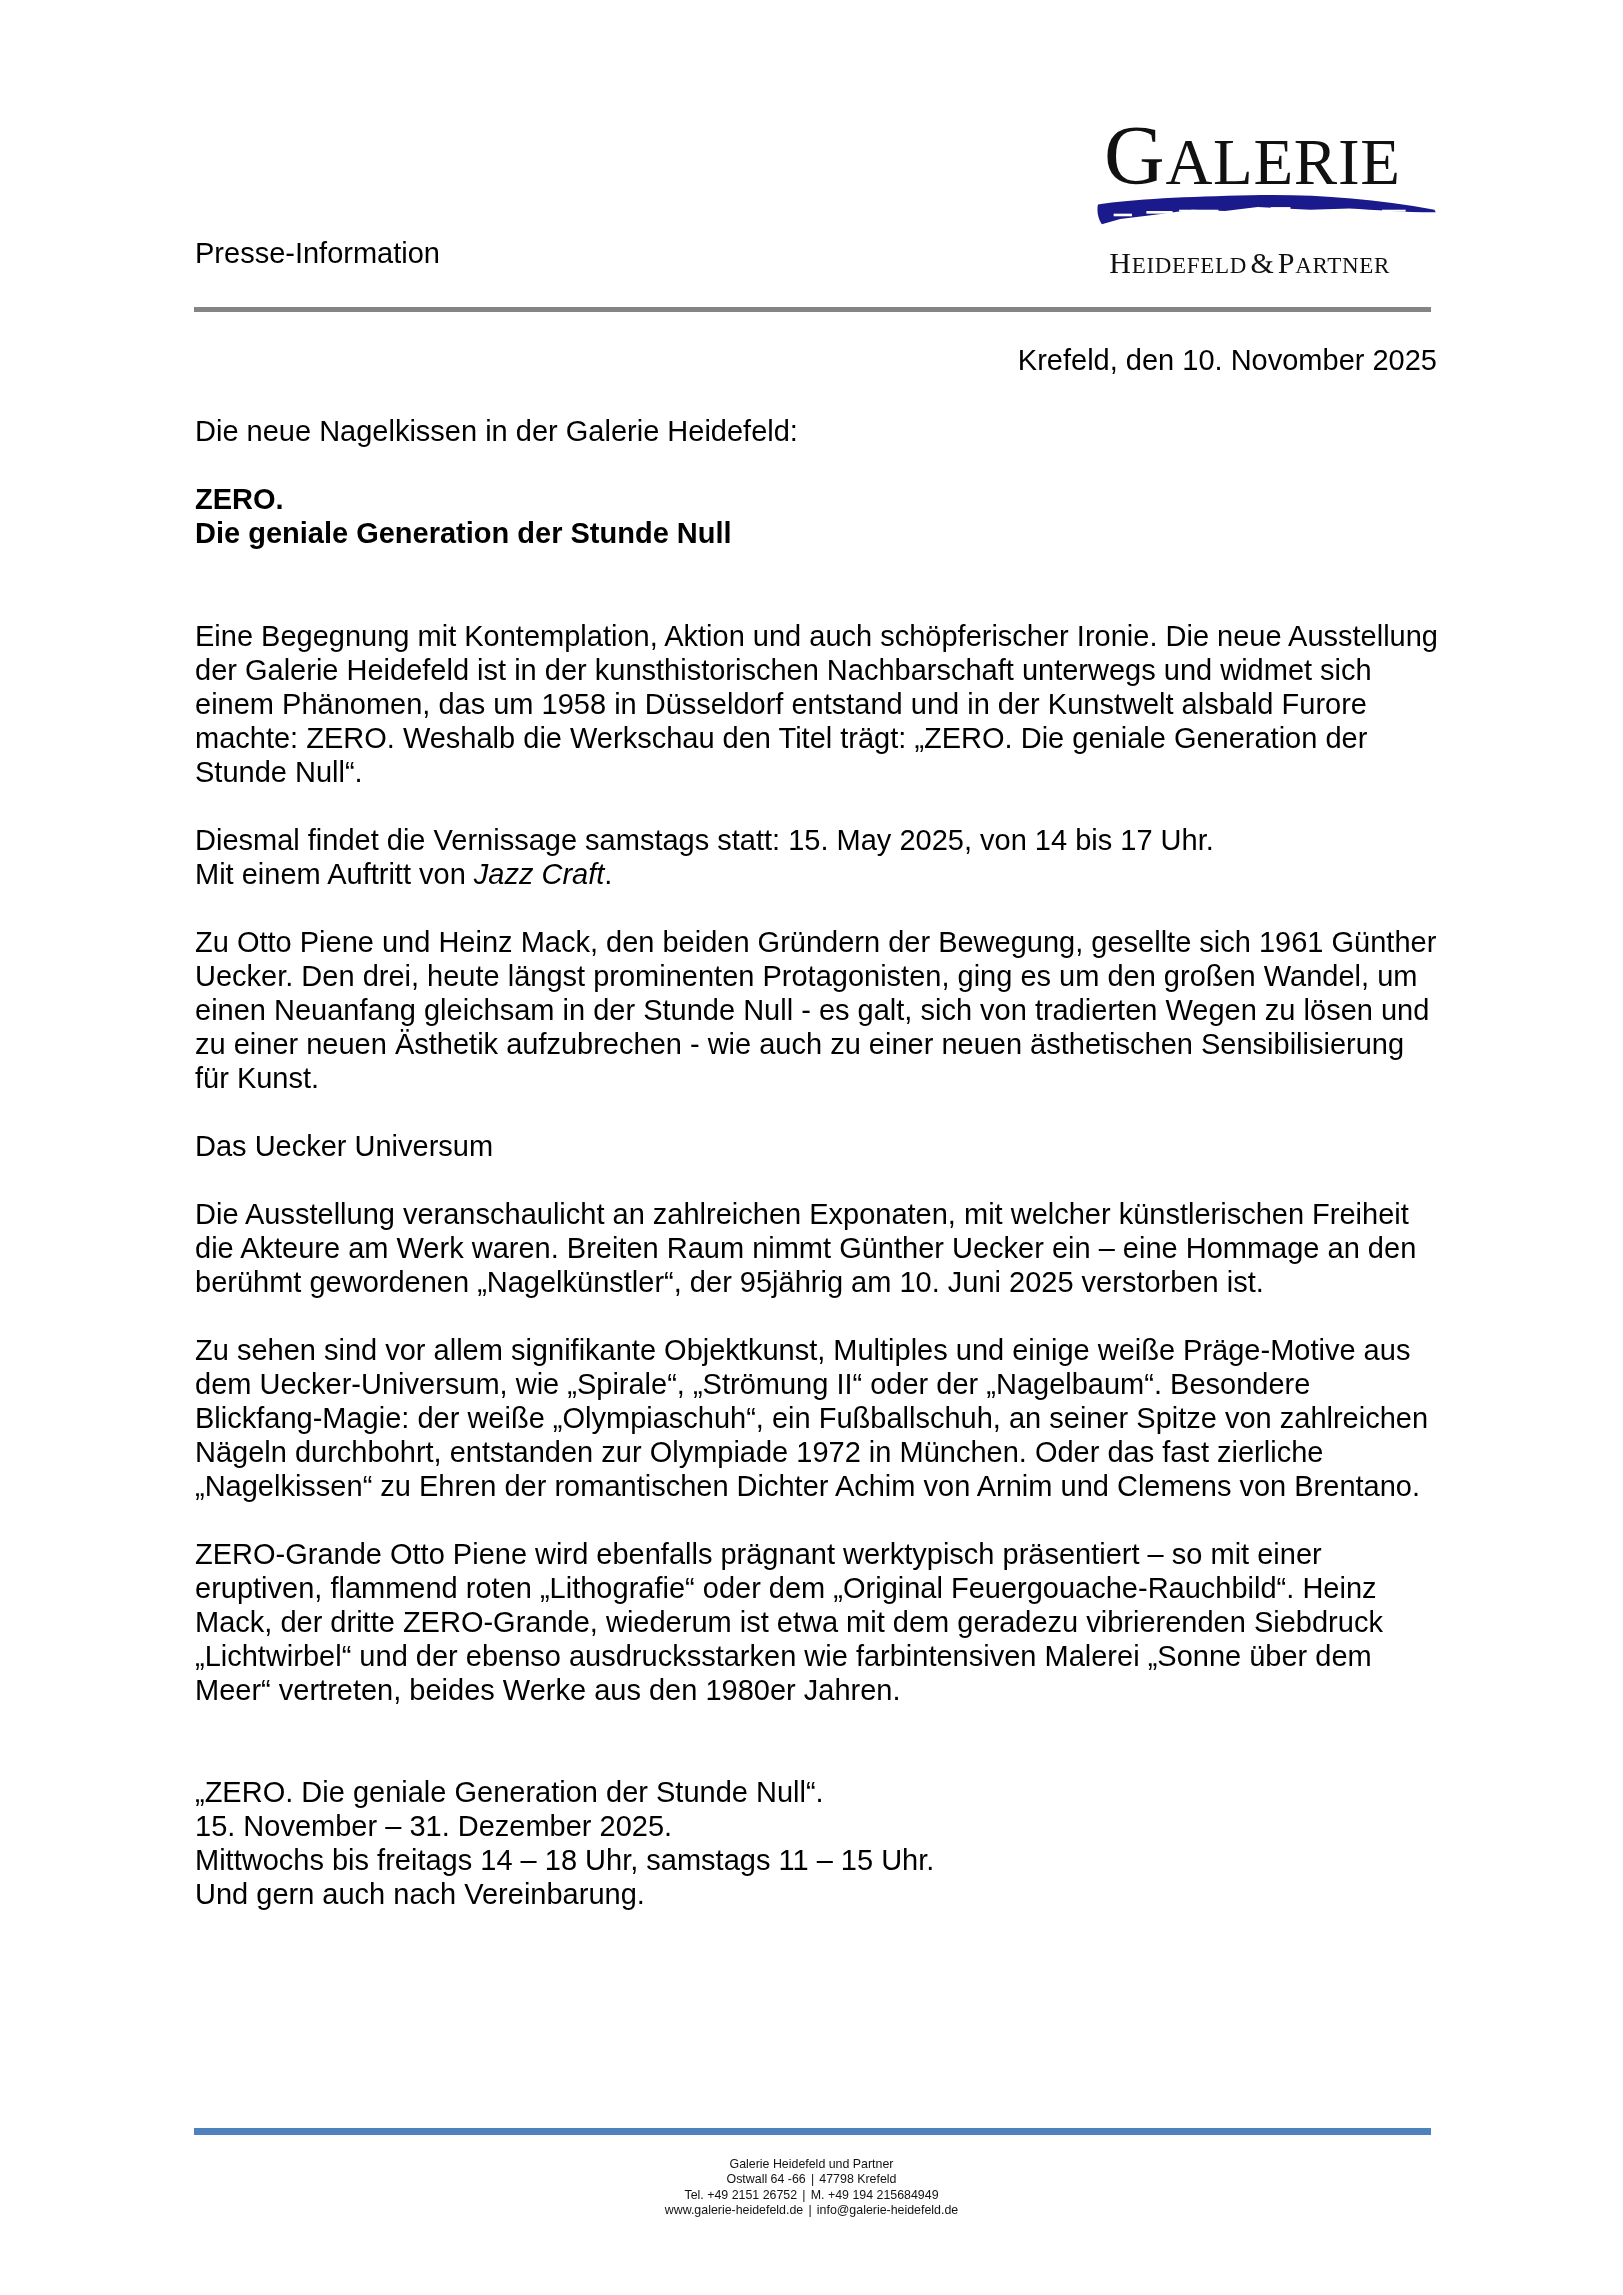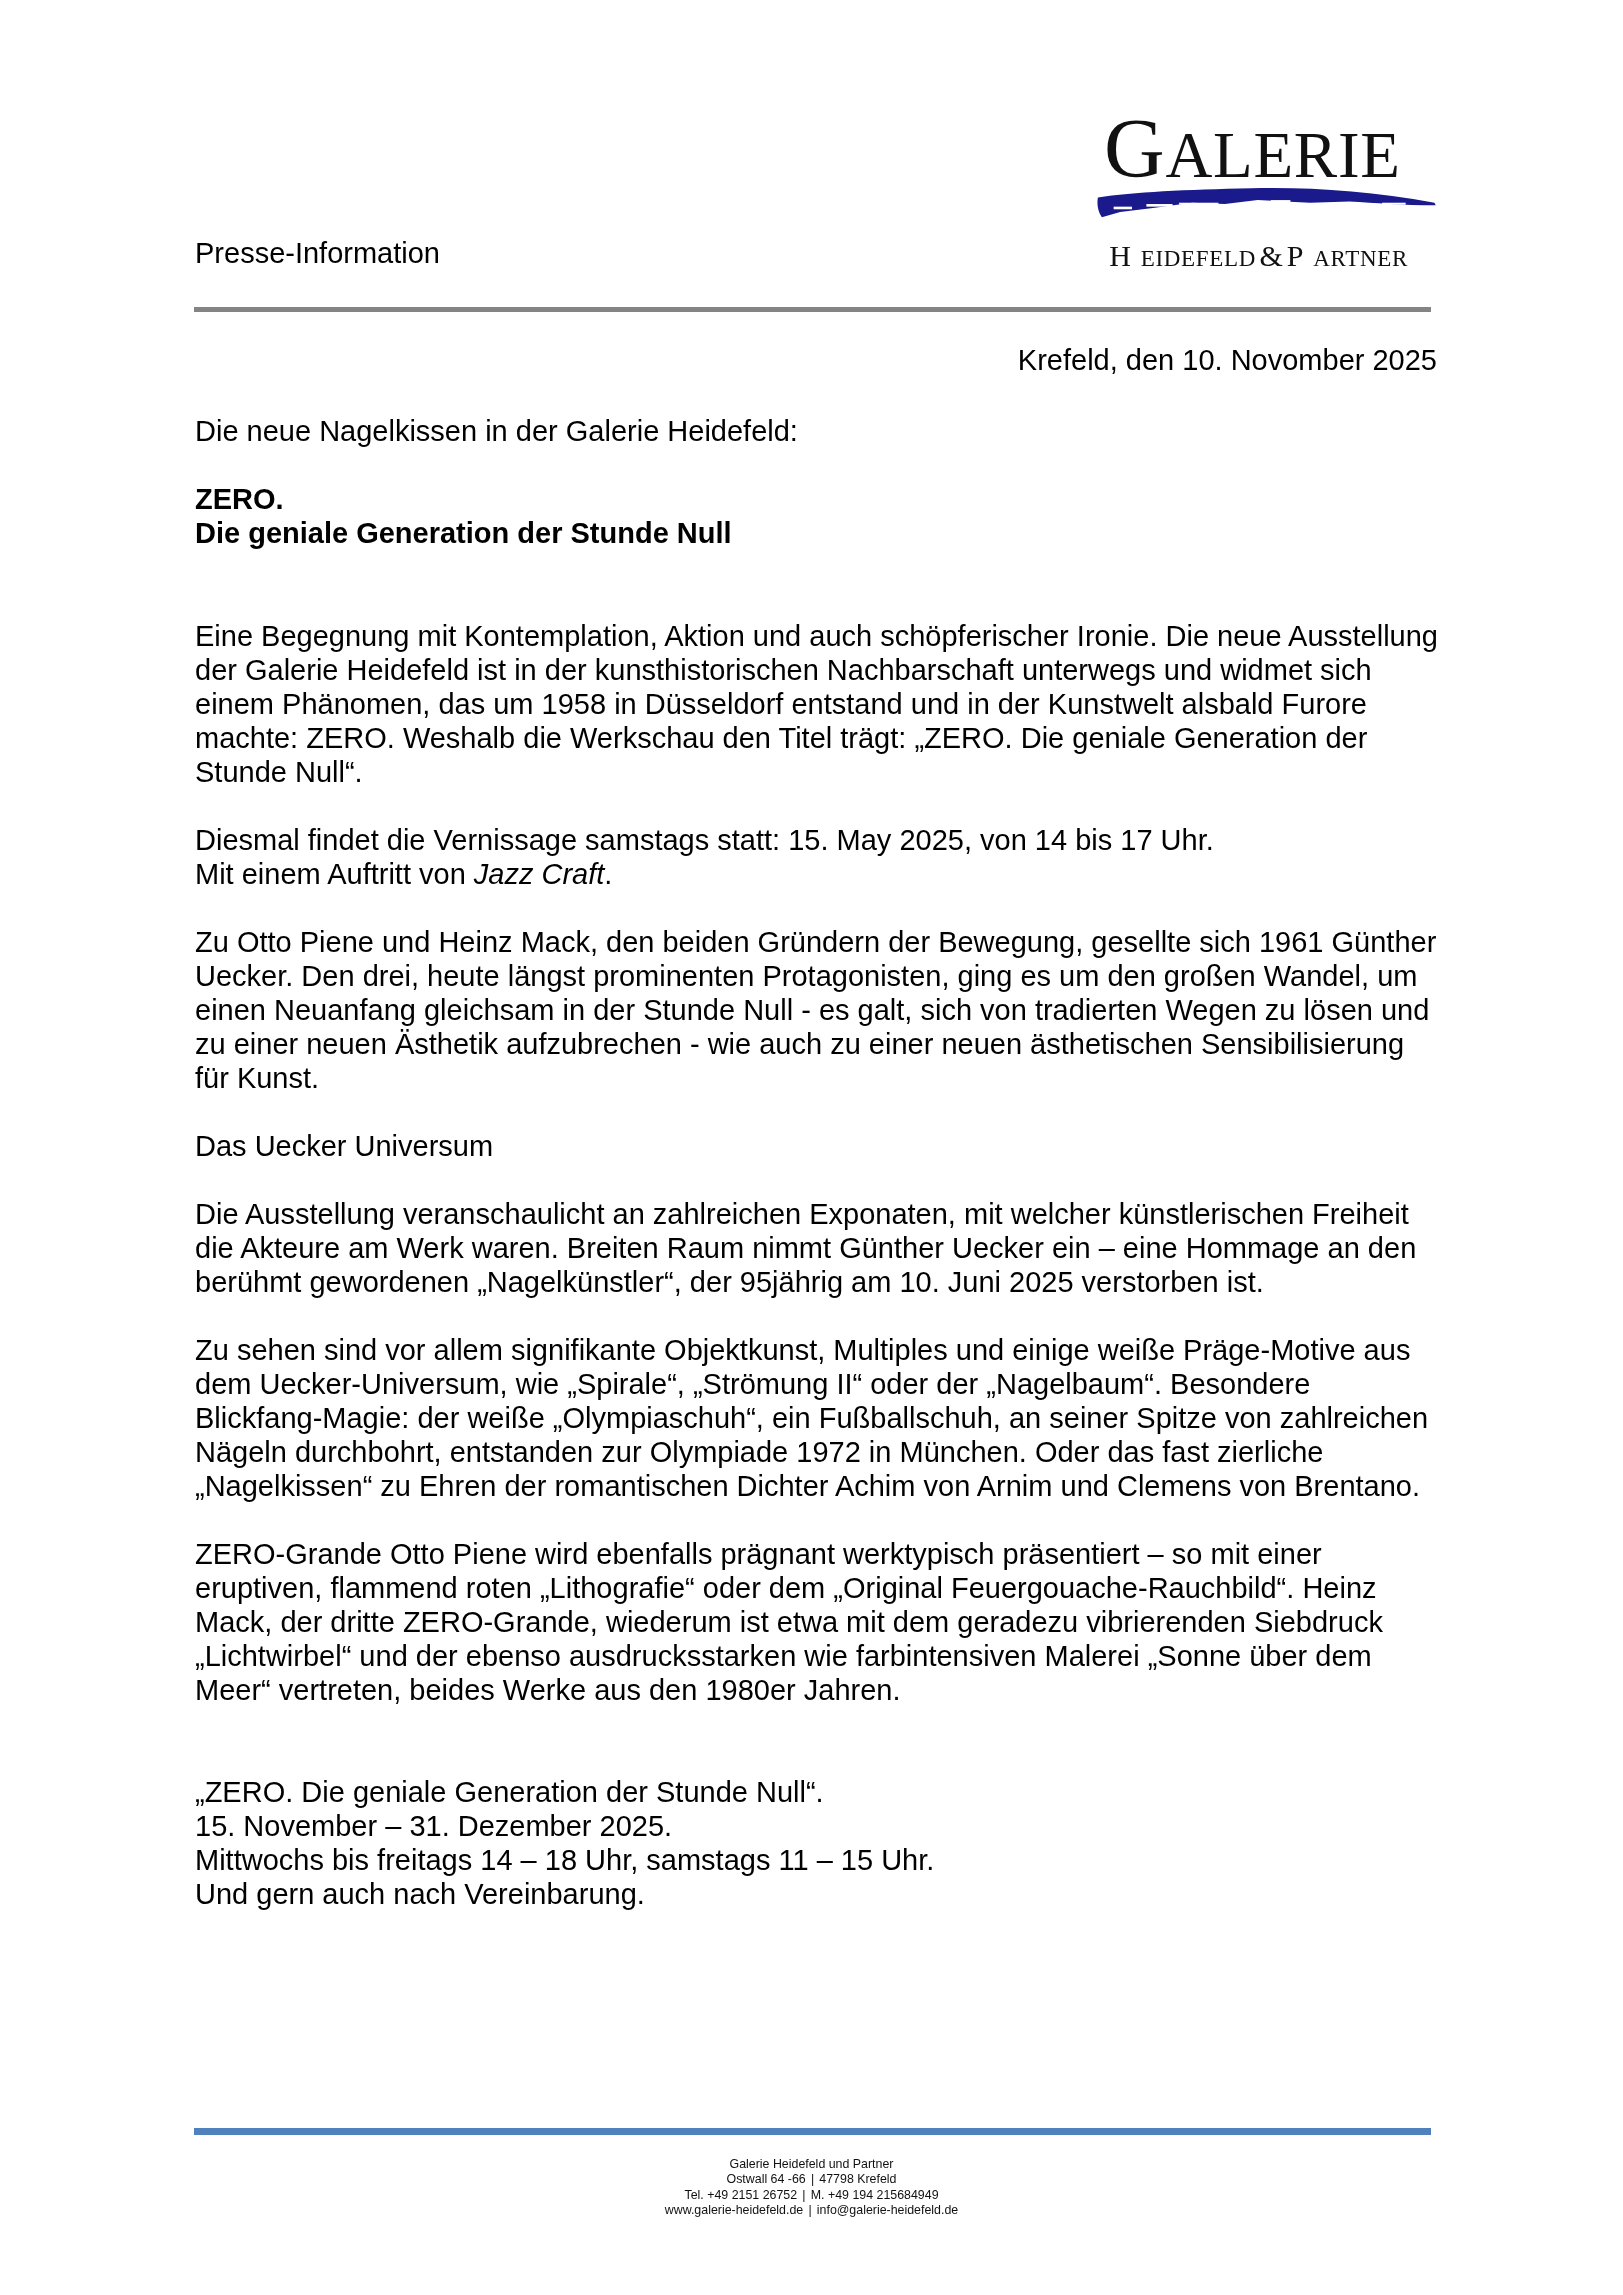--- a/index.html
+++ b/index.html
@@ -18,21 +18,21 @@
     .page {
       position: absolute;
       left: 0; top: 0;
       width: 1623px;
       height: 2295px;
     }
     
     .logo {
       position: absolute;
       left: 1091px;
-      top: 104px;
+      top: 111px;
       width: 353px;
       height: 170px;
     }
     .logo-title {
       position: absolute;
       left: 13px;
       top: 2.6px;
       font-family: "Liberation Serif", serif;
       font-size: 84px;
       line-height: 84px;
@@ -53,21 +53,21 @@
       position: absolute;
       left: 18.3px;
       top: 136px;
       font-family: "Liberation Serif", serif;
       color: #111111;
       white-space: nowrap;
       line-height: 31px;
       letter-spacing: 0.7px;
     }
     .logo-sub .cap { font-size: 30px; }
-    .logo-sub .sc { font-size: 23px; margin-left: 9px; }
+    .logo-sub .sc { font-size: 23px; }
 
     .press-label {
       position: absolute;
       left: 195px;
       top: 237px;
       font-size: 29px;
       line-height: 33px;
       white-space: nowrap;
     }
     .rule-top {

